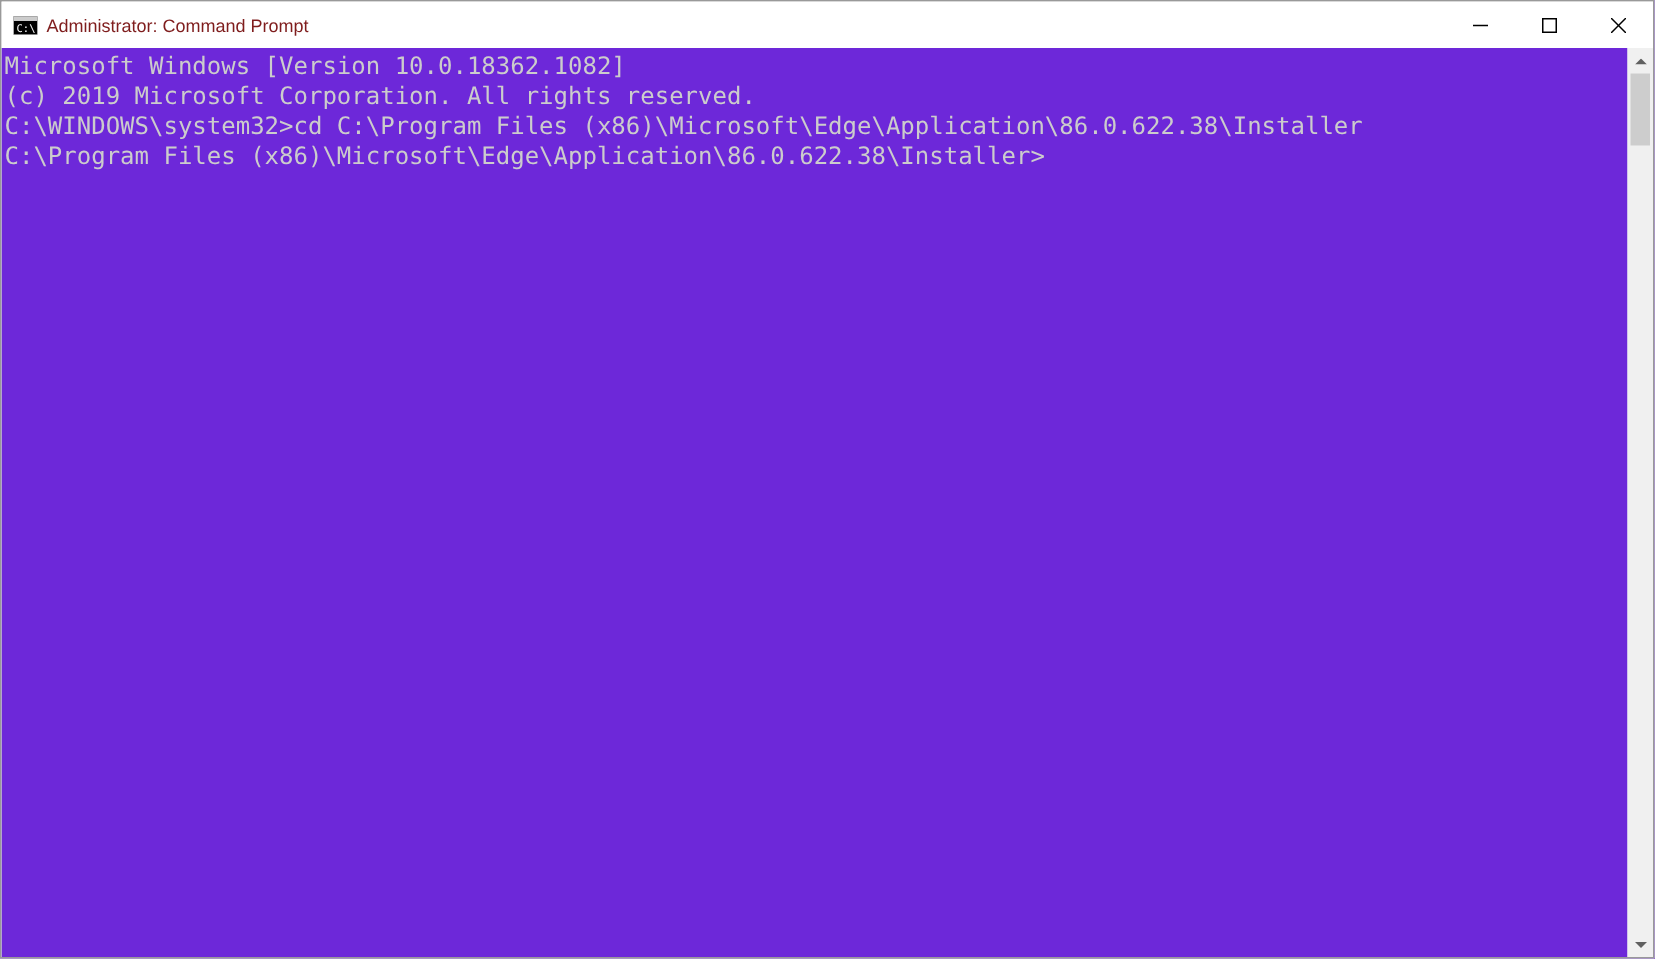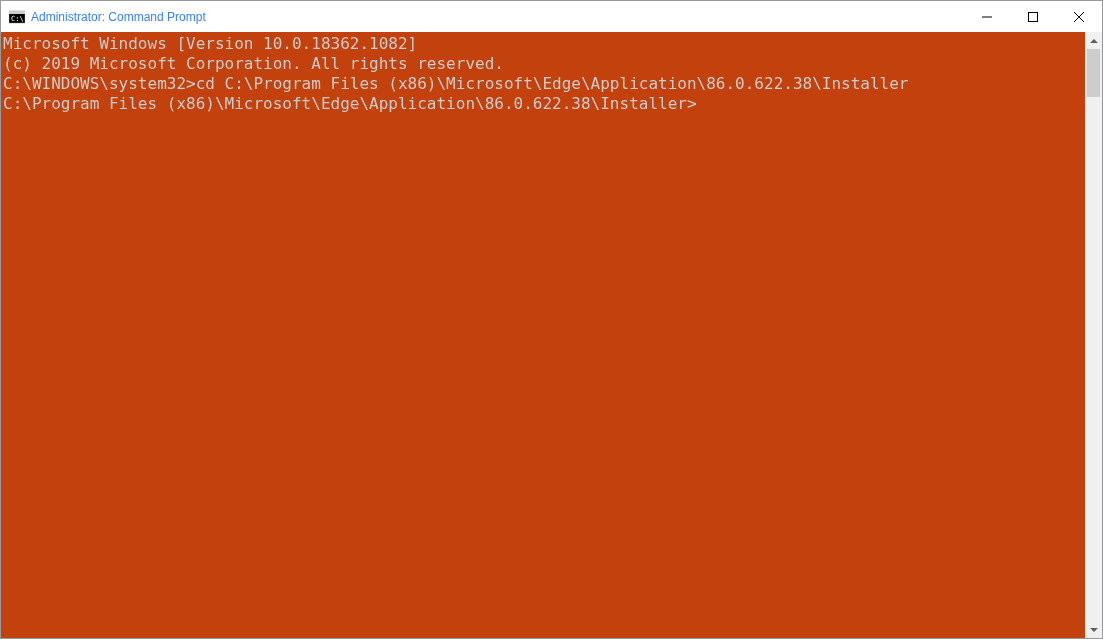--- a/index.html
+++ b/index.html
@@ -26,21 +26,21 @@
     .titlebar-icon {
       width: 16px;
       height: 16px;
       margin-right: 6px;
       display: inline-flex;
       align-items: center;
       justify-content: center;
     }
     .titlebar-title {
       font-size: 12px;
-      color: #3b82f6;
+      color: #7f1d1d;
       flex: 1;
     }
     .window-controls {
       display: flex;
       height: 100%;
     }
     .win-btn {
       width: 46px;
       height: 31px;
       display: flex;
@@ -52,21 +52,21 @@
       pointer-events: none;
     }
     .client-area {
       position: relative;
       width: 100%;
       height: calc(100% - 31px);
       display: flex;
     }
     .terminal {
       flex: 1;
-      background: #c2410c;
+      background: #6d28d9;
       color: #cccccc;
       font-family: Consolas, "Lucida Console", monospace;
       font-size: 16px;
       line-height: 20px;
       white-space: pre;
       padding: 2px 0 0 2px;
       overflow: hidden;
     }
     .scrollbar {
       width: 17px;

